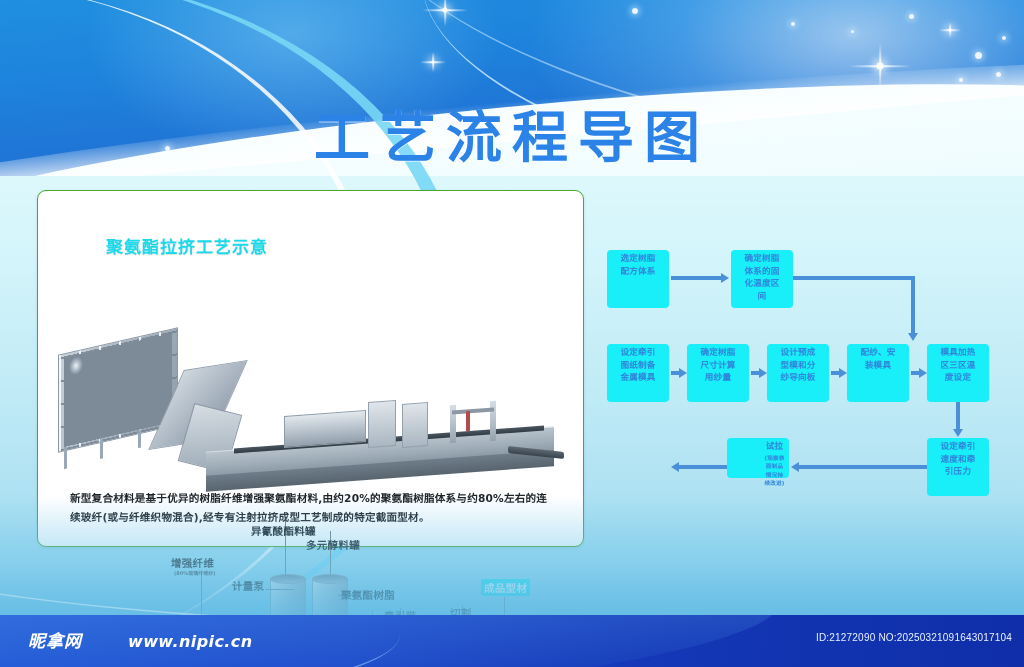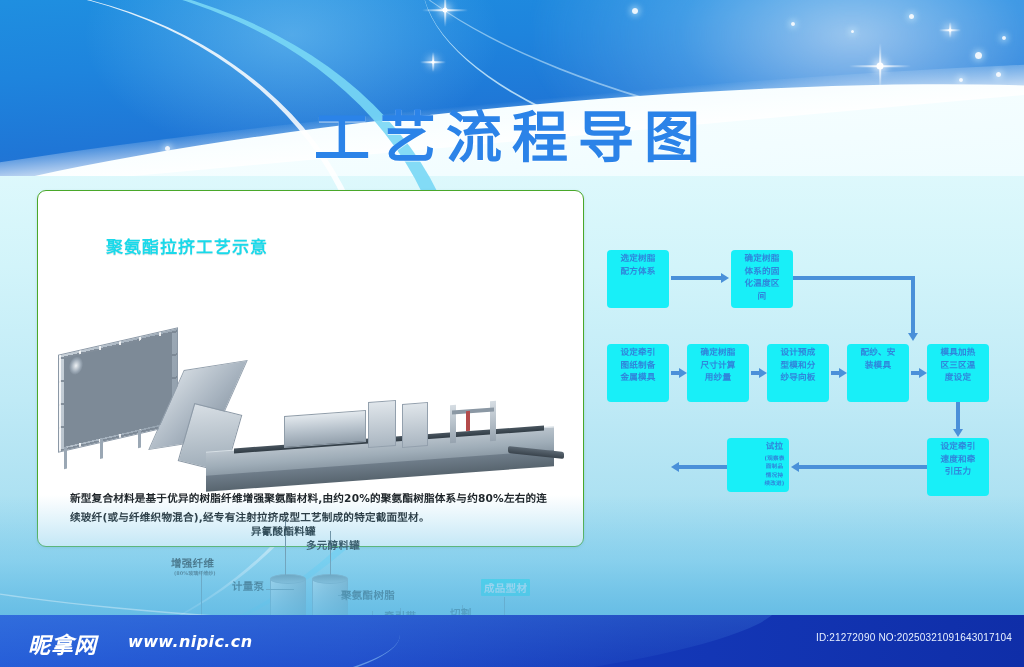--- a/index.html
+++ b/index.html
@@ -305,21 +305,21 @@
     border-radius:0 0 60% 50%/0 0 80px 70px;transform:rotate(-3deg);
   }
   .footer-curve{
     position:absolute;left:-120px;top:-34px;width:520px;height:120px;
     border-bottom:3px solid rgba(150,205,250,.55);
     border-radius:0 0 60% 0/0 0 60px 0;transform:rotate(-2deg);
   }
   .brand{
     position:absolute;left:28px;top:12px;
     font-family:"DejaVu Sans","Liberation Sans",sans-serif;
-    font-size:22px;font-weight:bold;color:#ffffff;letter-spacing:1px;
+    font-size:17px;font-weight:bold;color:#ffffff;letter-spacing:1px;
     font-style:italic;
   }
   .brand-url{
     position:absolute;left:128px;top:17px;
     font-family:"DejaVu Sans","Liberation Sans",sans-serif;
     font-size:16px;font-weight:bold;font-style:italic;color:#ffffff;letter-spacing:.4px;
   }
   .idtag{
     position:absolute;right:12px;top:17px;
     font-family:"Liberation Sans","DejaVu Sans",sans-serif;
@@ -499,21 +499,21 @@
     <div class="node" style="left:252px;top:104px;width:62px;height:58px;">
       <span style="white-space: pre-line;">配纱、安
 装模具</span>
     </div>
 
     <div class="node" style="left:332px;top:198px;width:62px;height:58px;">
       <span style="white-space: pre-line;">设定牵引
 速度和牵
 引压力</span>
     </div>
-    <div class="node" style="left:132px;top:198px;width:62px;height:54px;padding-left:36px;">
+    <div class="node" style="left:132px;top:198px;width:62px;height:40px;padding-left:36px;">
       <span>试拉</span>
       <span class="sub" style="white-space: pre-line;">(观察表面制品
 情况持续改进)</span>
     </div>
 
     <div class="arrow" style="left:76px;top:36px;width:50px;height:4px;"></div>
     <div class="arrow-head ah-r" style="left:126px;top:33px;"></div>
 
     <div class="arrow" style="left:198px;top:36px;width:122px;height:4px;"></div>
     <div class="arrow" style="left:316px;top:36px;width:4px;height:58px;"></div>

